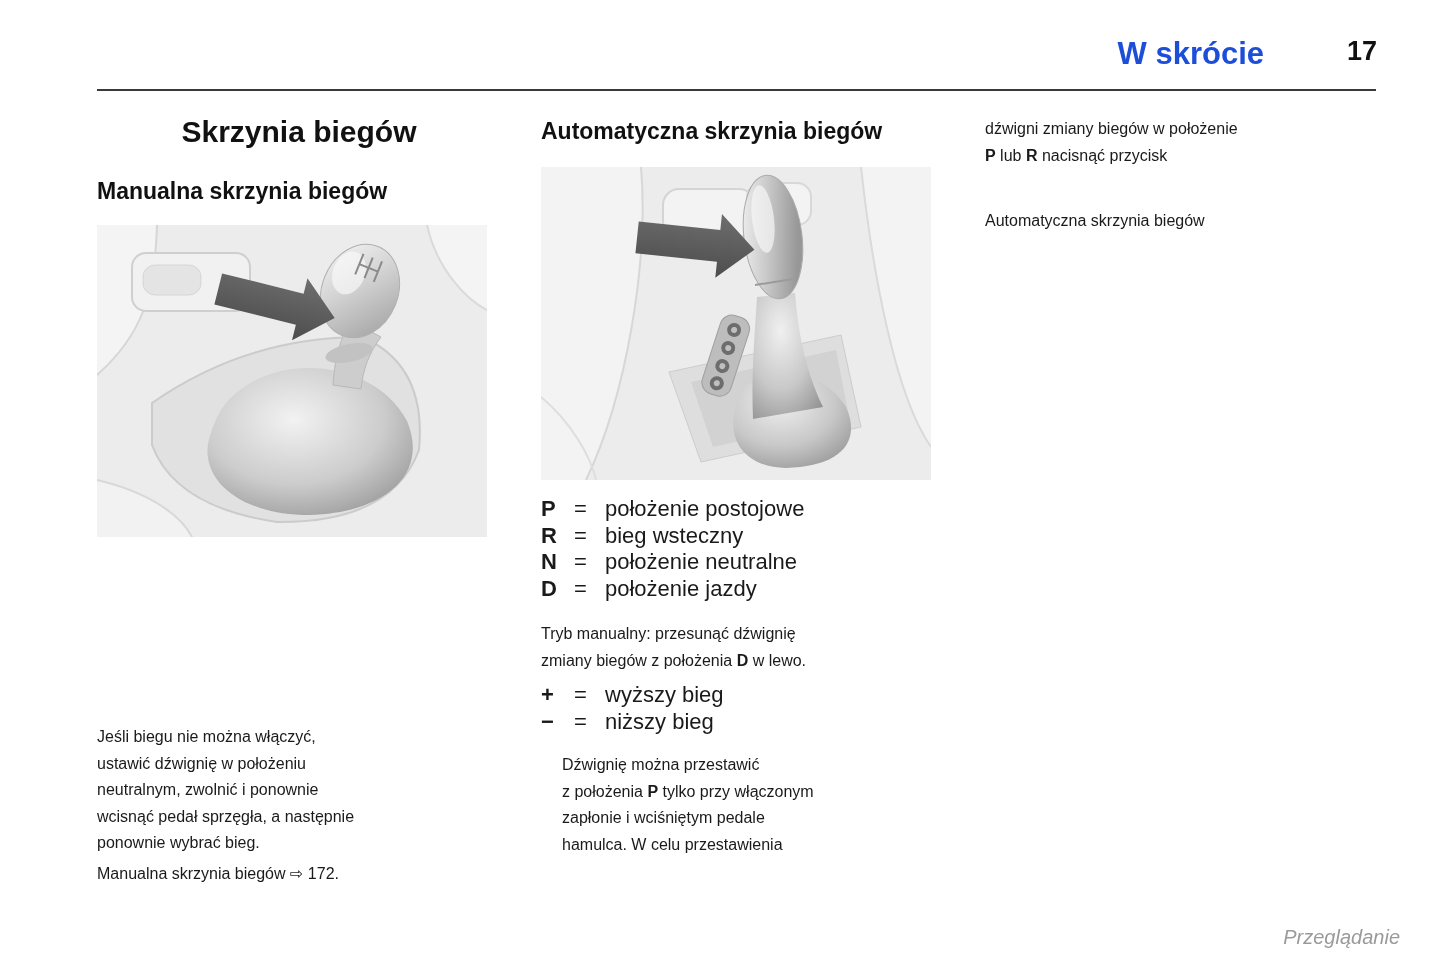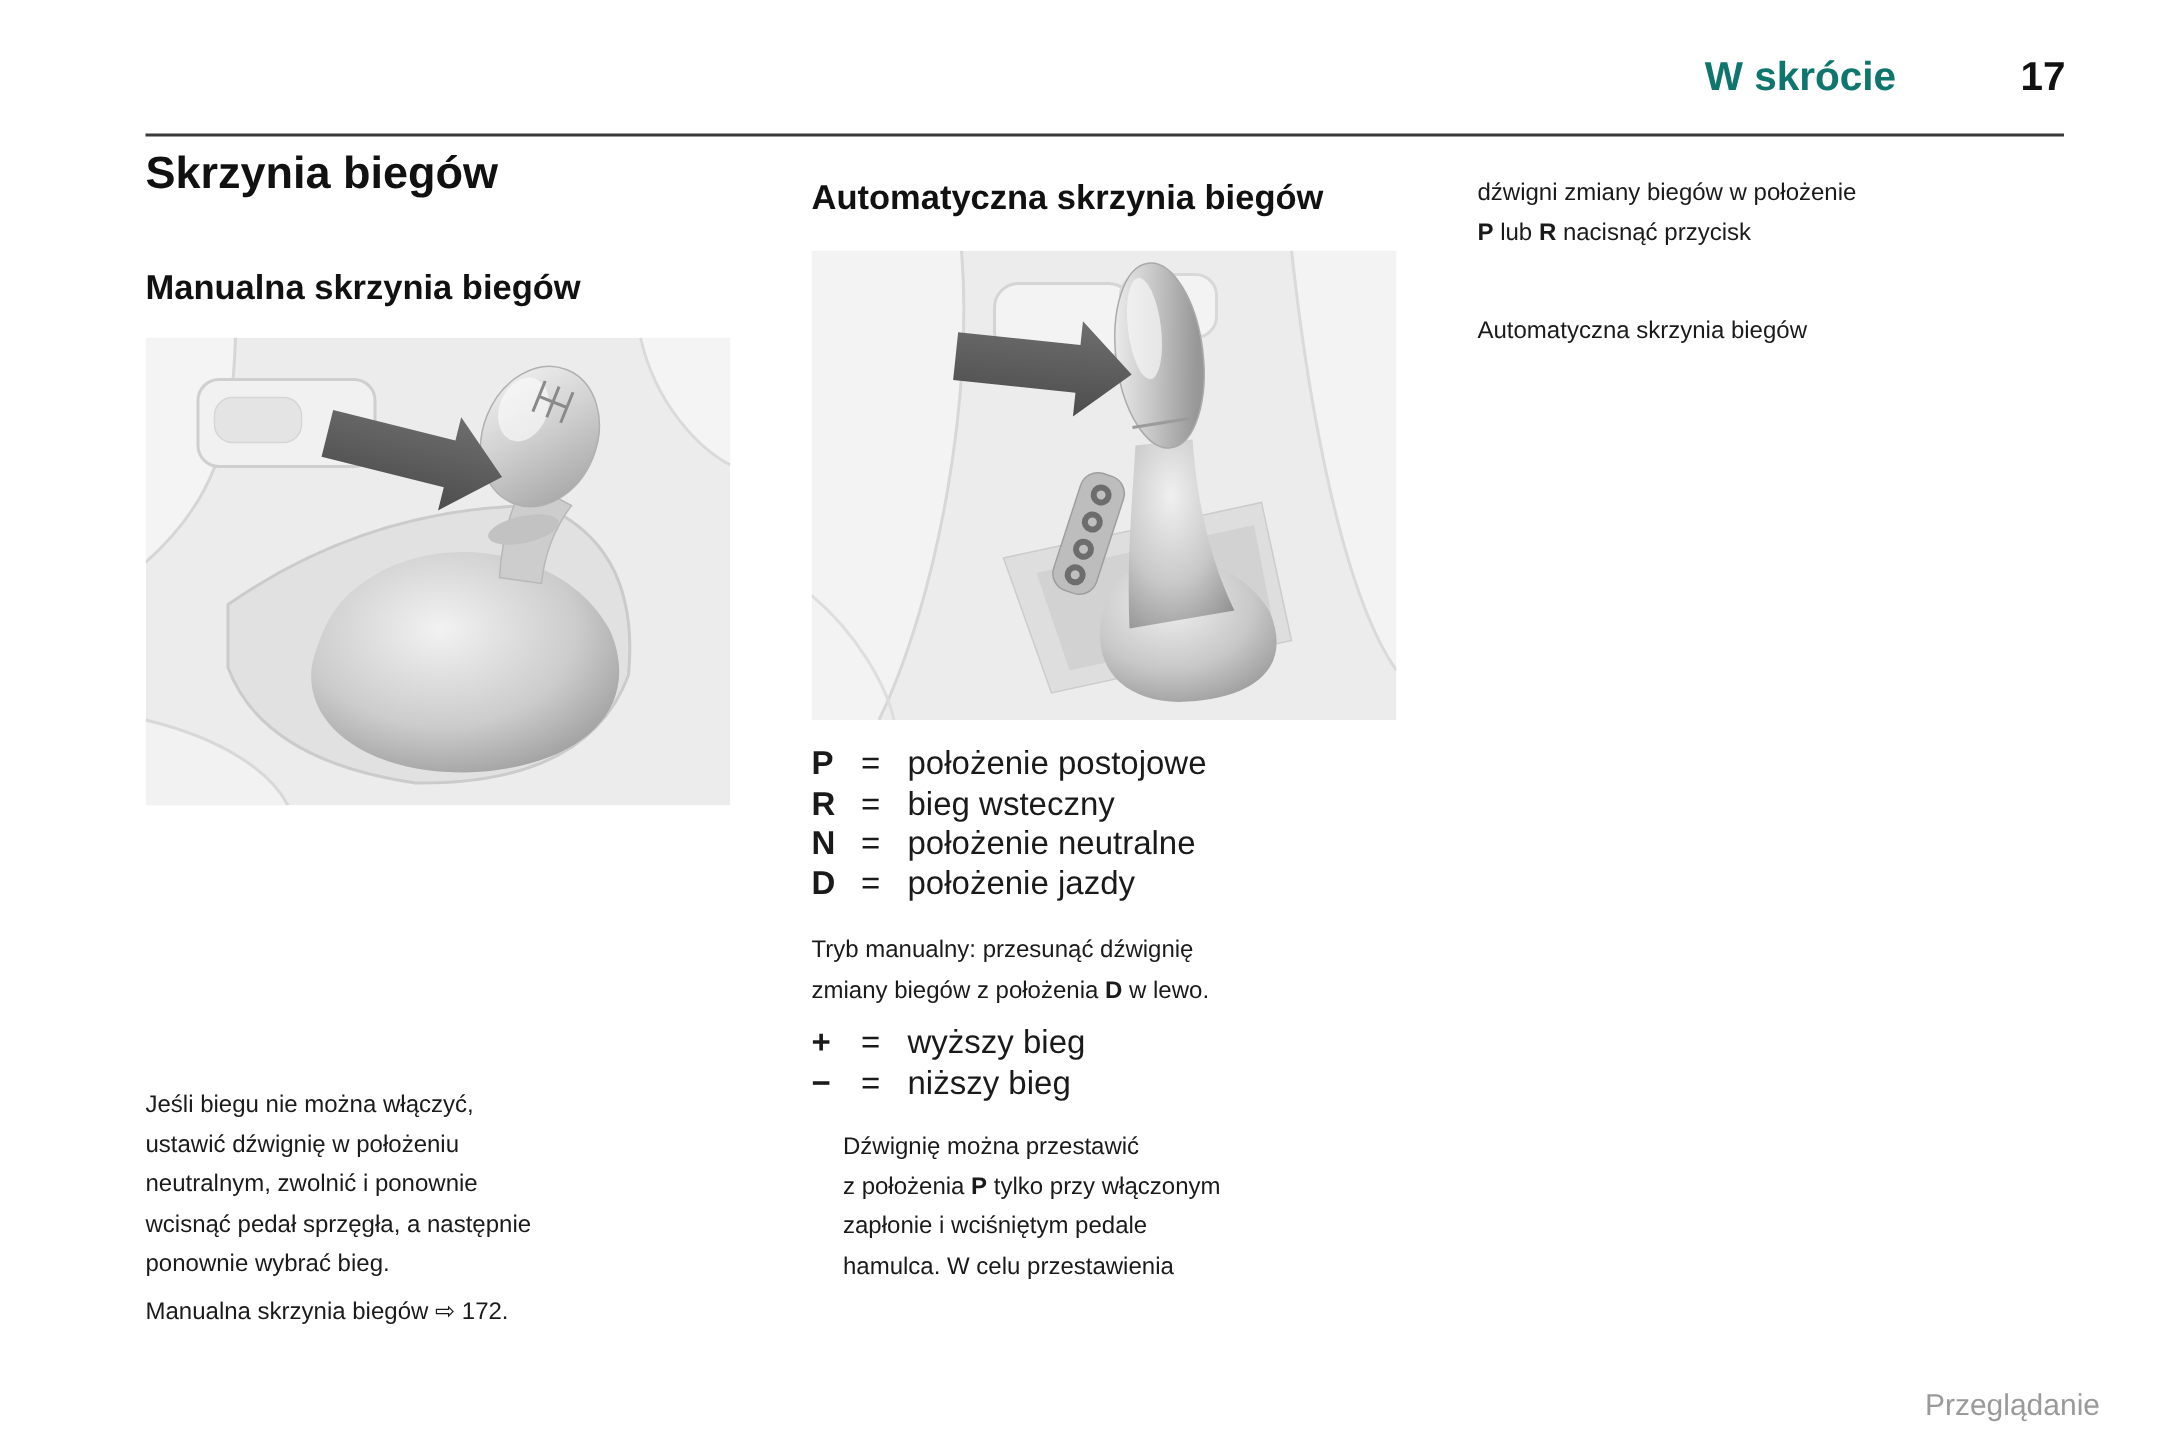--- a/index.html
+++ b/index.html
@@ -1,46 +1,46 @@
 <!DOCTYPE html>
 <html><head>
 <meta charset="utf-8">
 <style>
   html,body{margin:0;padding:0;background:#ffffff;}
   .page{
     position:relative;width:1445px;height:965px;background:#ffffff;
     font-family:"Liberation Sans","DejaVu Sans",sans-serif;color:#1a1a1a;overflow:hidden;
   }
-  .hdr-title{position:absolute;top:36px;right:181px;font-size:27px;font-weight:bold;color:#0f766e;}
+  .hdr-title{position:absolute;top:36px;right:181px;font-size:31px;font-weight:bold;color:#1d4ed8;}
   .hdr-page{position:absolute;top:36px;right:68px;font-size:27px;font-weight:bold;color:#111;margin-left:28px;}
   .hdr-rule{position:absolute;top:89px;left:97px;width:1279px;height:2px;background:#3a3a3a;}
   .h1{font-size:30px;font-weight:bold;line-height:34px;color:#111;}
   .h2{font-size:23px;font-weight:bold;line-height:27px;color:#111;}
   .body-block{position:absolute;width:404px;}
   .line{font-size:16px;line-height:26.5px;white-space:nowrap;}
   .b{font-weight:bold;}
   .def-row{display:flex;font-size:22px;line-height:26.5px;}
   .def-sym{width:33px;font-weight:bold;flex:0 0 auto;}
   .def-eq{width:31px;flex:0 0 auto;}
   .def-label{white-space:nowrap;}
   .ref-arrow{font-family:"DejaVu Sans",sans-serif;}
   .illustration{position:absolute;left:0;top:0;}
   .img-frame{position:absolute;width:390px;overflow:hidden;}
-  .footer{position:absolute;top:926px;right:45px;font-size:20px;color:#9a9a9a;}
+  .footer{position:absolute;top:926px;right:45px;font-size:20px;color:#9a9a9a;font-style:italic;}
 </style>
 </head>
 <body>
 
 <div class="page">
 
   <div class="hdr-title">W skrócie</div>
   <div class="hdr-page">17</div>
   <div class="hdr-rule"></div>
 
-  <div class="body-block" style="left:97px;top:99px;">
+  <div class="body-block" style="left:97px;top:115px;text-align:center;">
     <div class="h1">Skrzynia biegów</div>
   </div>
   <div class="body-block" style="left:97px;top:178px;">
     <div class="h2">Manualna skrzynia biegów</div>
   </div>
 
   <div class="img-frame" style="left:97px;top:225px;height:312px;">
     <svg class="illustration" width="390" height="312" viewBox="0 0 390 312">
       <defs>
         <linearGradient id="knob1" x1="0" y1="0" x2="1" y2="1">

